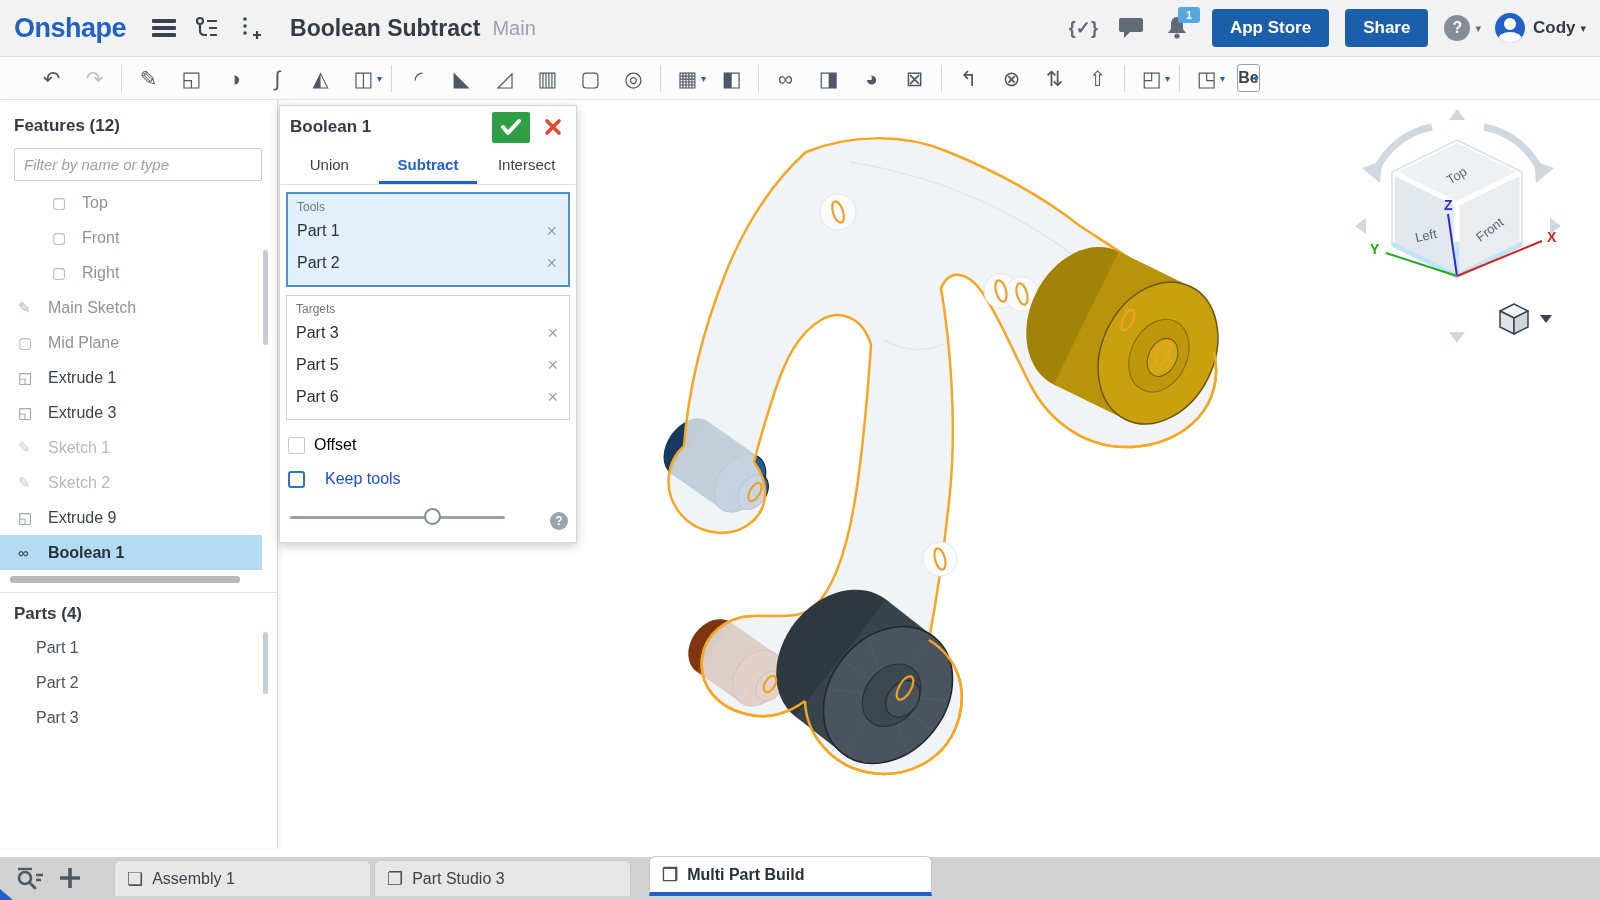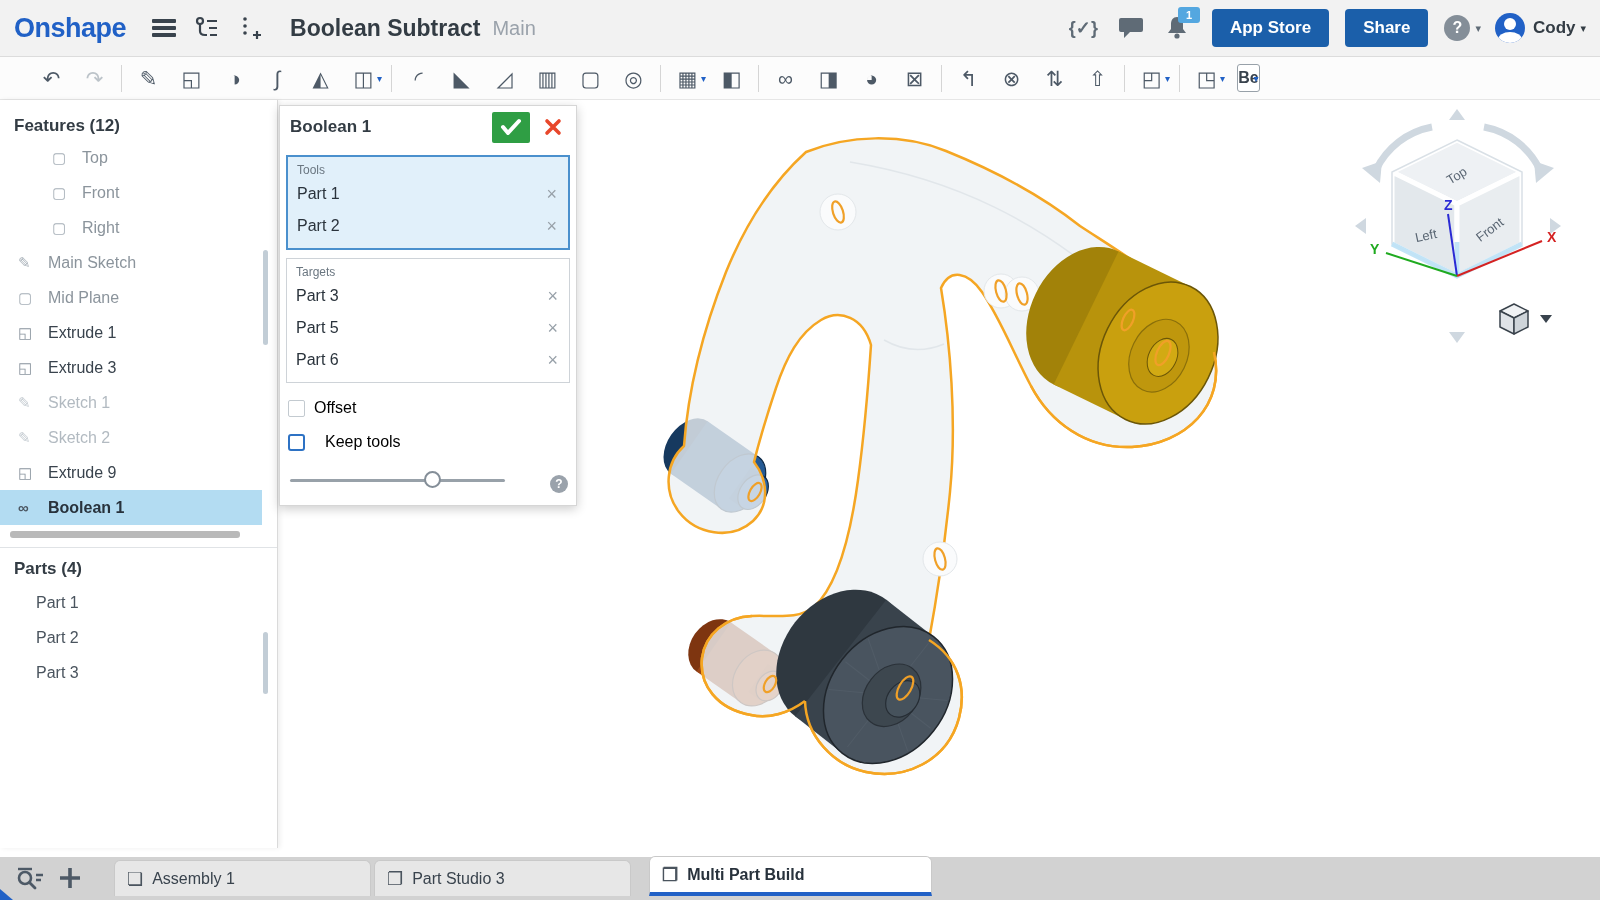--- a/index.html
+++ b/index.html
@@ -69,21 +69,21 @@
   .sel-box{border:1px solid #ced3d8;border-radius:0;background:#fff;padding:3px 9px 6px;margin-bottom:8px;}
   .sel-box.hot{border:2px solid #4a90cd;background:#e1f0fa;}
   .sel-cap{font-size:12px;color:#6a7680;margin:3px 0 1px;}
   .sel-row{height:32px;display:flex;align-items:center;cursor:pointer;}
   .sel-row span:first-child{font-size:16px;color:#2a333c;}
   .rm{margin-left:auto;font-size:18px;color:#98a1a9;cursor:pointer;padding:0 2px;}
   .chk-row{display:flex;align-items:center;margin:16px 2px 0;}
   .chk{width:17px;height:17px;border:1.5px solid #c3cad0;border-radius:2px;background:#fff;box-sizing:border-box;cursor:pointer;}
   .chk.blue{border:2px solid #2d72c4;border-radius:3px;}
   .chk-lb{margin-left:9px;font-size:16px;color:#000000;}
-  .chk-lb.dark{color:#000000;margin-left:20px;}
+  .chk-lb.dark{color:#1d4ed8;margin-left:20px;}
   .slider-row{position:relative;height:26px;margin:16px 2px 0;}
   .slider-track{position:absolute;left:2px;top:12px;width:215px;height:2.5px;background:#98a1a9;border-radius:2px;}
   .slider-handle{position:absolute;left:136px;top:4px;width:17px;height:17px;border-radius:50%;background:#fff;border:2px solid #848e98;box-sizing:border-box;cursor:pointer;}
   .dlg-help{position:absolute;right:8px;bottom:12px;width:18px;height:18px;border-radius:50%;background:#9aa2ab;color:#fff;font-size:12px;font-weight:700;display:flex;align-items:center;justify-content:center;cursor:pointer;}
 
   
   .viewport{position:absolute;left:278px;top:100px;width:1322px;height:757px;background:#fff;z-index:1;}
   .viewcube{position:absolute;left:1352px;top:106px;z-index:2;}
 
   
@@ -184,20 +184,21 @@
       <span class="tb-caret">▾</span>
       <span class="tb-div"></span>
       <span class="tb-icon">◳</span>
       <span class="tb-caret">▾</span>
       <span class="tb-btn">Be</span>
       <span class="tb-caret">▾</span>
     </div>
 
   <div class="left-panel">
     <div class="panel-h">Features (12)</div>
+    <input class="filter-input" type="text" placeholder="Filter by name or type" style="">
     <div class="feat-list">
         <div class="feat-row dim ind">
           <span class="feat-ic">▢</span>
           <span class="feat-lb">Top</span>
         </div>
         <div class="feat-row dim ind">
           <span class="feat-ic">▢</span>
           <span class="feat-lb">Front</span>
         </div>
         <div class="feat-row dim ind">
@@ -367,20 +368,25 @@
         <svg width="22" height="18" viewBox="0 0 22 18">
             <polyline points="3,9 8,15 19,3" fill="none" stroke="#fff" stroke-width="4" stroke-linecap="round" stroke-linejoin="round"></polyline>
           </svg>
       </span>
       <span class="dlg-close">
         <svg width="18" height="18" viewBox="0 0 18 18">
             <path d="M3 3 L15 15 M15 3 L3 15" stroke="#e8472b" stroke-width="3.6" stroke-linecap="round"></path>
           </svg>
       </span>
     </div>
+    <div class="dlg-tabs">
+        <div class="dtab">Union</div>
+        <div class="dtab active">Subtract</div>
+        <div class="dtab">Intersect</div>
+      </div>
     <div class="dlg-body">
       <div class="sel-box hot">
         <div class="sel-cap">Tools</div>
         <div>
             <div class="sel-row">
               <span>Part 1</span>
               <span class="rm">×</span>
             </div>
             <div class="sel-row">
               <span>Part 2</span>

